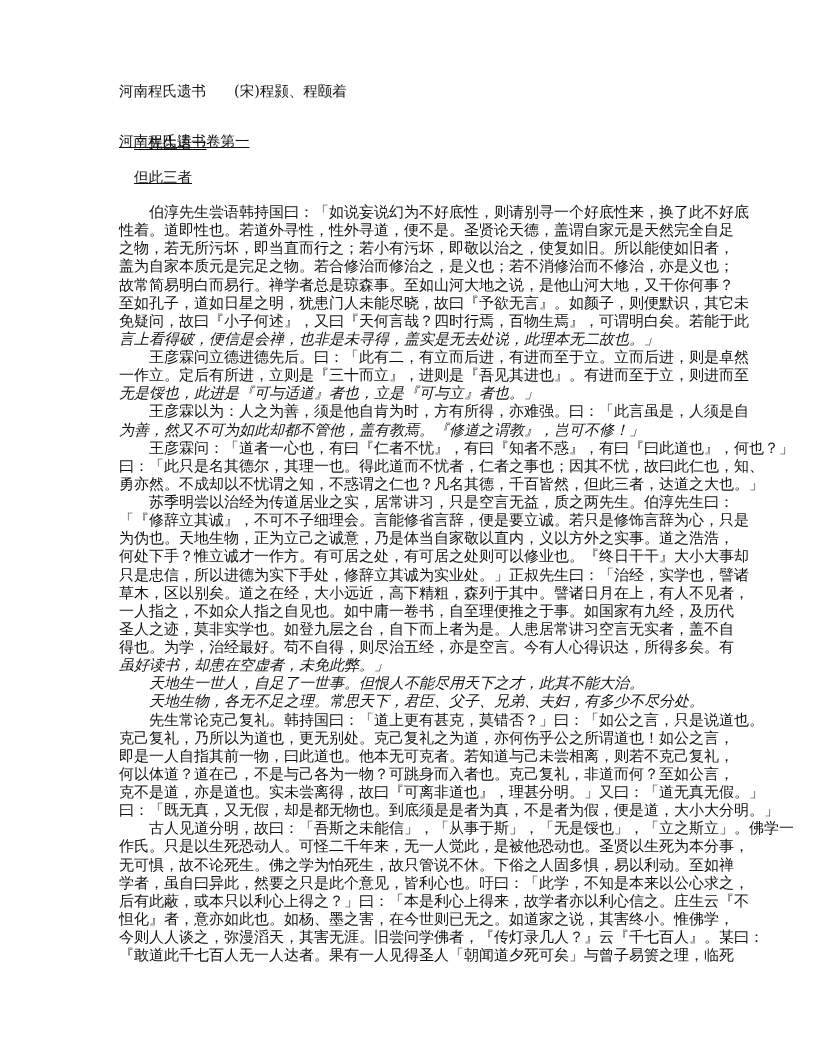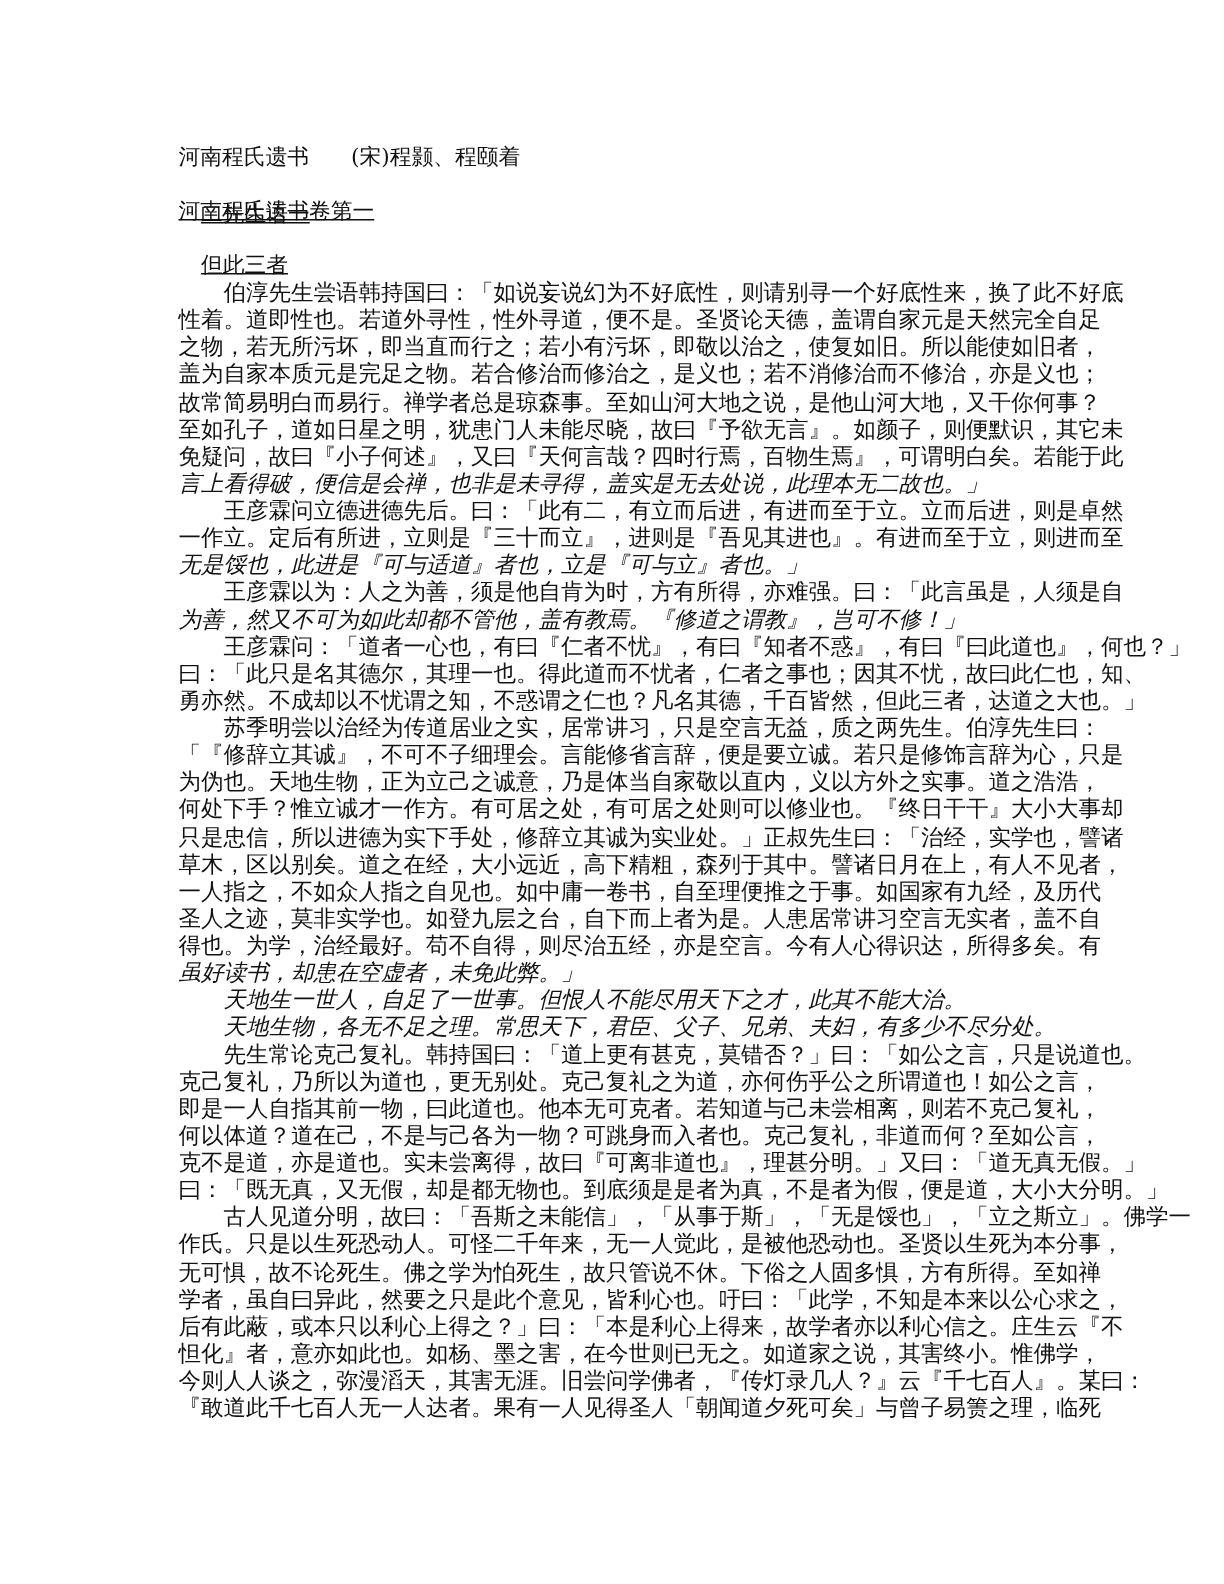--- a/index.html
+++ b/index.html
@@ -4,30 +4,30 @@
   <style>
     html, body { margin: 0; padding: 0; background: #ffffff; }
     body { width: 816px; height: 1056px; position: relative; overflow: hidden; }
     .page {
       position: absolute; left: 0; top: 0; width: 816px; height: 1056px;
       background: #ffffff;
       font-family: "DejaVu Serif", "Liberation Serif", serif;
       color: #111111;
     }
     .title-line {
-      position: absolute; left: 119px; top: 96px;
+      position: absolute; left: 119px; top: 82px;
       font-size: 14.5px; line-height: 18px; white-space: pre; text-align: right;
     }
     .title-line .author { margin-left: 28px; }
     .heading {
       position: absolute; left: 119px;
       font-size: 14.5px; line-height: 18px; white-space: pre; text-decoration: underline;
     }
     .body {
-      position: absolute; left: 119px; top: 186px; width: 580px;
+      position: absolute; left: 119px; top: 203px; width: 580px;
     }
     .line {
       height: 18.14px; line-height: 18.14px;
       font-size: 15px; white-space: pre; overflow: visible;
       text-align: justify; text-align-last: justify;
     }
     .line.last { text-align-last: left; font-style: italic; }
   </style>
 </head>
 <body>
@@ -69,20 +69,20 @@
       <div class="line last">　　天地生一世人，自足了一世事。但恨人不能尽用天下之才，此其不能大治。</div>
       <div class="line last">　　天地生物，各无不足之理。常思天下，君臣、父子、兄弟、夫妇，有多少不尽分处。</div>
       <div class="line">　　先生常论克己复礼。韩持国曰：「道上更有甚克，莫错否？」曰：「如公之言，只是说道也。</div>
       <div class="line">克己复礼，乃所以为道也，更无别处。克己复礼之为道，亦何伤乎公之所谓道也！如公之言，</div>
       <div class="line">即是一人自指其前一物，曰此道也。他本无可克者。若知道与己未尝相离，则若不克己复礼，</div>
       <div class="line">何以体道？道在己，不是与己各为一物？可跳身而入者也。克己复礼，非道而何？至如公言，</div>
       <div class="line">克不是道，亦是道也。实未尝离得，故曰『可离非道也』，理甚分明。」又曰：「道无真无假。」</div>
       <div class="line">曰：「既无真，又无假，却是都无物也。到底须是是者为真，不是者为假，便是道，大小大分明。」</div>
       <div class="line">　　古人见道分明，故曰：「吾斯之未能信」，「从事于斯」，「无是馁也」，「立之斯立」。佛学一</div>
       <div class="line">作氏。只是以生死恐动人。可怪二千年来，无一人觉此，是被他恐动也。圣贤以生死为本分事，</div>
-      <div class="line">无可惧，故不论死生。佛之学为怕死生，故只管说不休。下俗之人固多惧，方有所得。至如禅</div>
+      <div class="line">无可惧，故不论死生。佛之学为怕死生，故只管说不休。下俗之人固多惧，易以利动。至如禅</div>
       <div class="line">学者，虽自曰异此，然要之只是此个意见，皆利心也。吁曰：「此学，不知是本来以公心求之，</div>
       <div class="line">后有此蔽，或本只以利心上得之？」曰：「本是利心上得来，故学者亦以利心信之。庄生云『不</div>
       <div class="line">怛化』者，意亦如此也。如杨、墨之害，在今世则已无之。如道家之说，其害终小。惟佛学，</div>
       <div class="line">今则人人谈之，弥漫滔天，其害无涯。旧尝问学佛者，『传灯录几人？』云『千七百人』。某曰：</div>
       <div class="line">『敢道此千七百人无一人达者。果有一人见得圣人「朝闻道夕死可矣」与曾子易箦之理，临死</div>
     </div>
 </div>
 
 </body></html>

